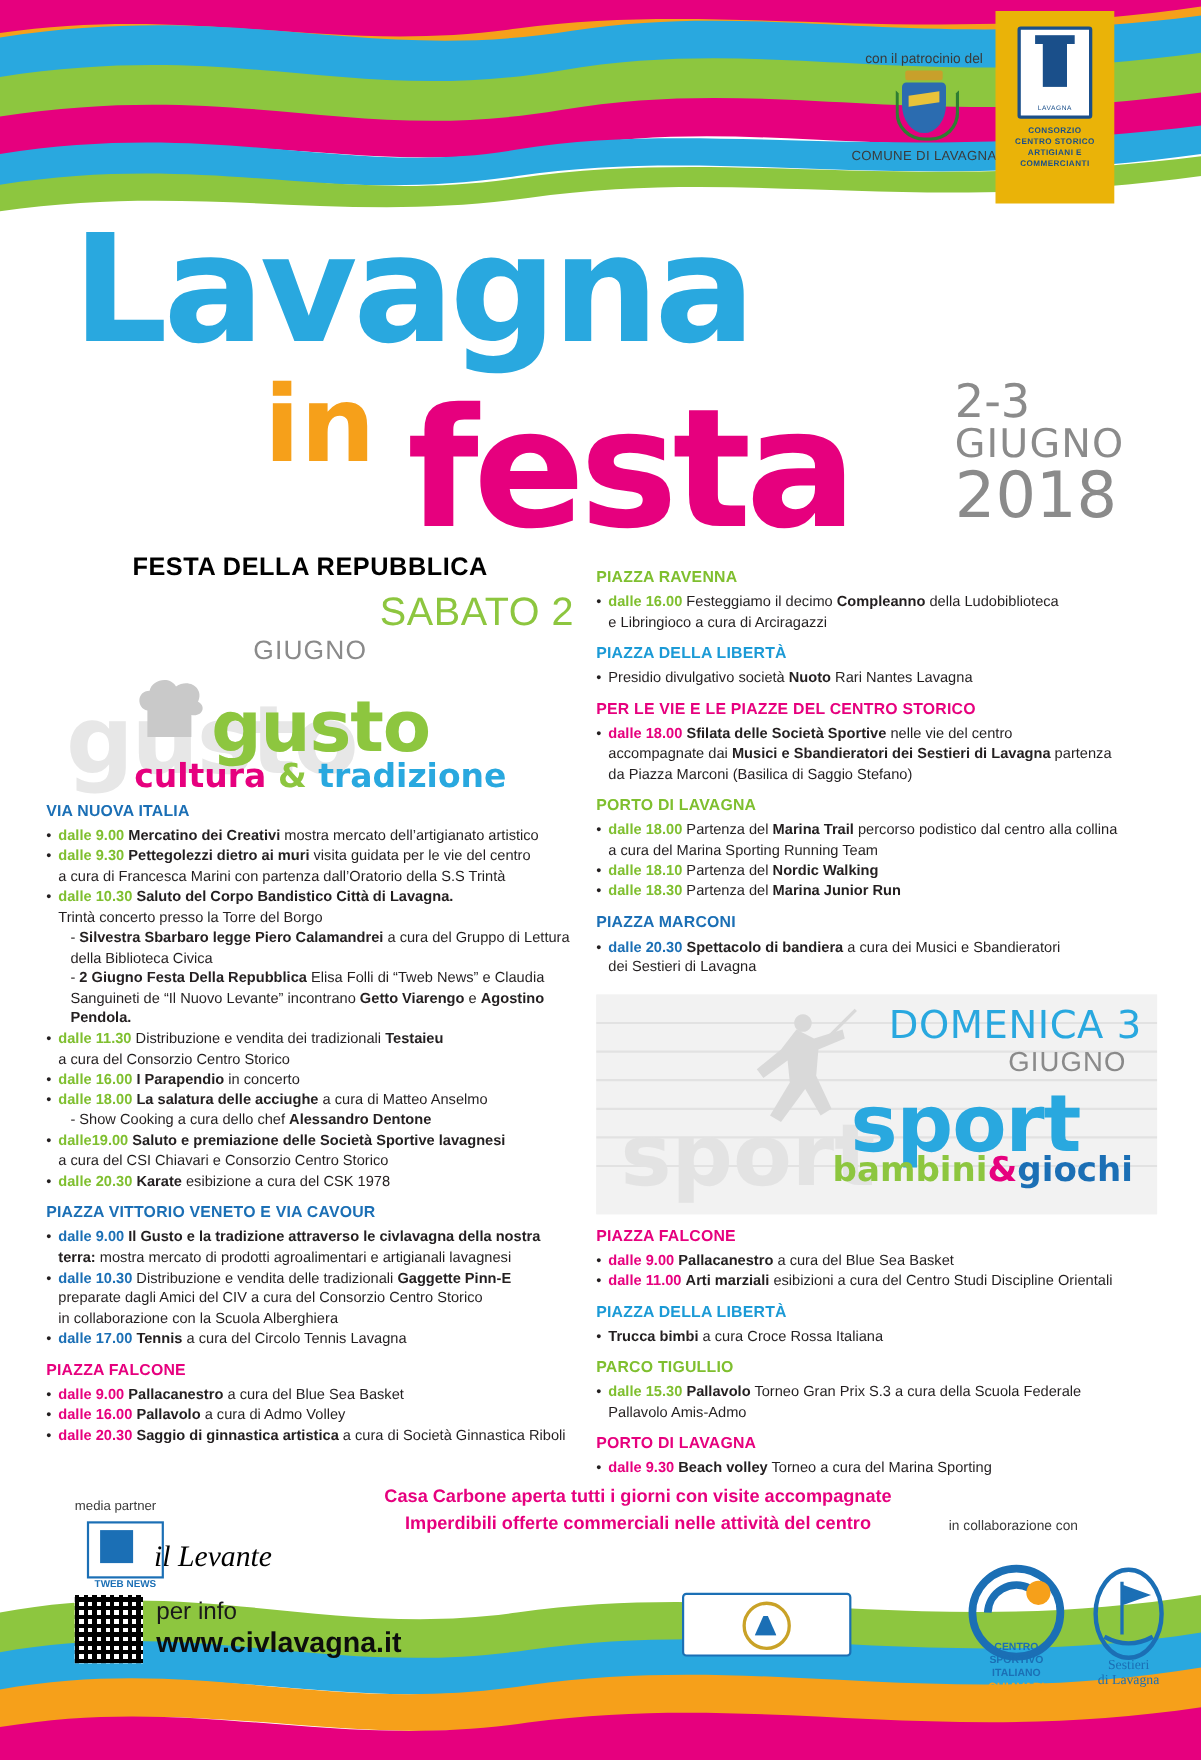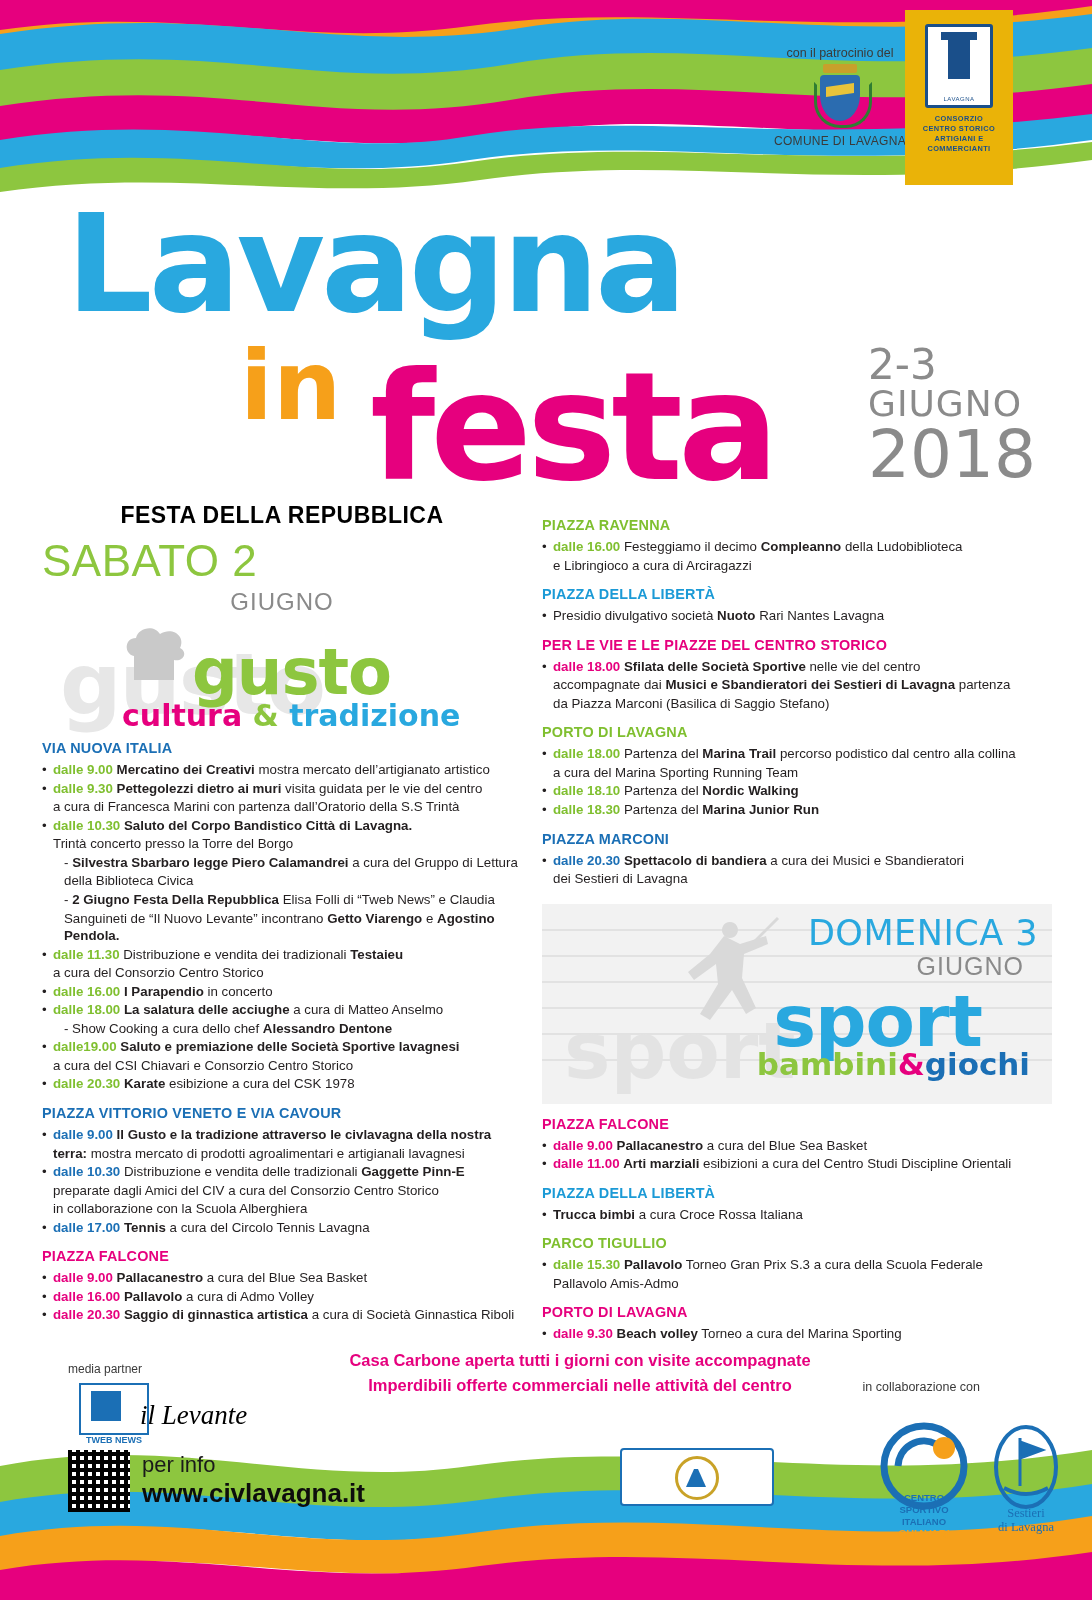--- a/index.html
+++ b/index.html
@@ -34,29 +34,29 @@
   .consorzio .ctxt{font-size:7.4px;font-weight:bold;color:#1a4f8a;text-align:center;line-height:1.35;margin-top:6px;letter-spacing:.4px;}
 
   
   .title-wrap{position:absolute;left:0;top:185px;width:1092px;height:300px;}
   .t-lavagna{position:absolute;left:66px;top:0px;font-size:136px;font-weight:bold;color:#29a8df;letter-spacing:-4px;font-family:"DejaVu Sans",sans-serif;}
   .t-in{position:absolute;left:240px;top:145px;font-size:96px;font-weight:bold;color:#f6a01a;font-family:"DejaVu Sans",sans-serif;}
   .t-festa{position:absolute;left:370px;top:155px;font-size:150px;font-weight:bold;color:#e6007e;letter-spacing:-5px;font-family:"DejaVu Sans",sans-serif;}
   .t-date{position:absolute;left:868px;top:155px;color:#8b8b8b;font-family:"DejaVu Sans",sans-serif;}
   .t-date .d1{font-size:42px;letter-spacing:0px;}
   .t-date .d2{font-size:36px;letter-spacing:1px;margin-top:-6px;}
-  .t-date .d3{font-size:66px;margin-top:-8px;}
+  .t-date .d3{font-size:58px;margin-top:-8px;}
 
   
   .col{position:absolute;font-size:13.3px;line-height:1.32;}
   .col-left{left:42px;top:500px;width:480px;}
   .col-right{left:542px;top:505px;width:510px;}
 
   .festa-rep{font-size:23px;color:#000000;letter-spacing:.5px;text-align:center;font-weight:bold;}
-  .sabato{font-size:44px;color:#8dc63f;text-align:left;letter-spacing:.5px;margin-top:2px;}
+  .sabato{font-size:36px;color:#8dc63f;text-align:right;letter-spacing:.5px;margin-top:2px;}
   .giugno{font-size:24px;color:#8a8a8a;text-align:center;letter-spacing:1px;margin-top:-4px;}
 
   .gusto-block{position:relative;height:108px;margin-top:2px;}
   .ghost{position:absolute;left:18px;top:8px;font-size:86px;font-weight:bold;color:#e7e7e7;font-family:"DejaVu Sans",sans-serif;letter-spacing:-2px;}
   .chef{position:absolute;left:78px;top:2px;width:72px;height:72px;}
   .gusto{position:absolute;left:150px;top:10px;font-size:64px;font-weight:bold;color:#8dc63f;font-family:"DejaVu Sans",sans-serif;letter-spacing:-1px;}
   .cultura{position:absolute;left:80px;top:76px;font-size:30px;font-weight:bold;font-family:"DejaVu Sans",sans-serif;}
   .cultura .c1{color:#e6007e;}
   .cultura .c2{color:#8dc63f;}
   .cultura .c3{color:#29a8df;}

